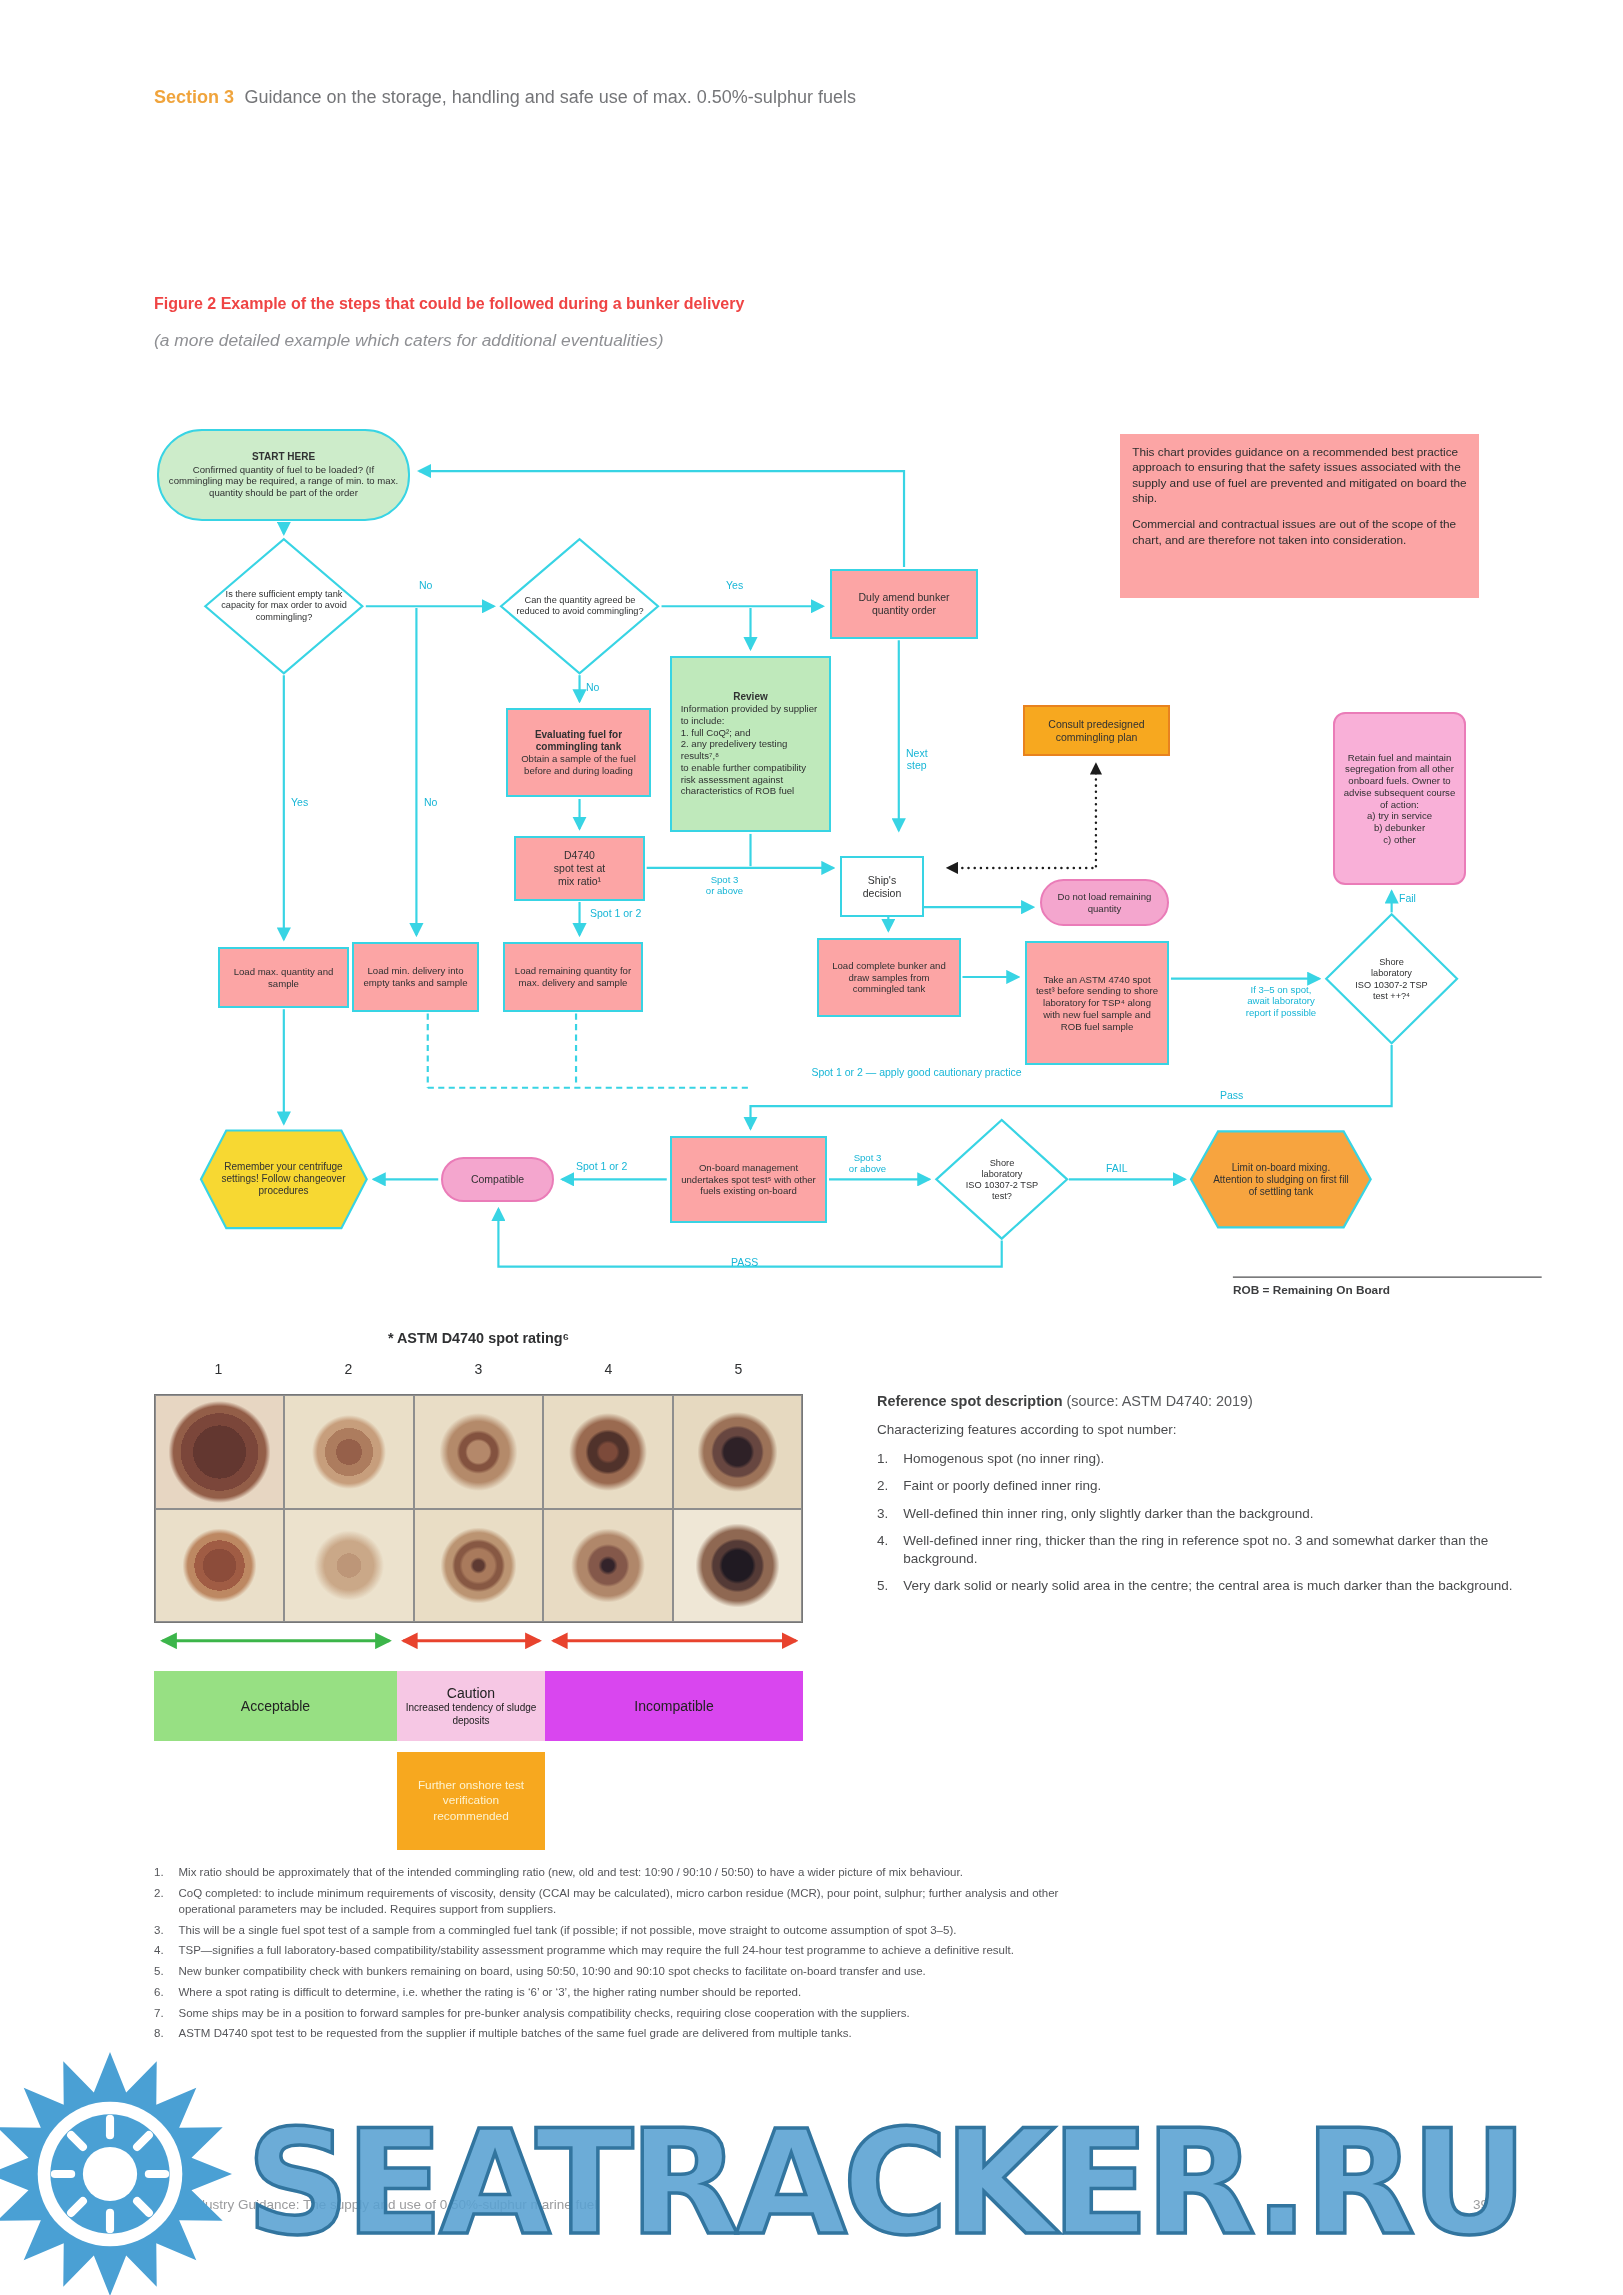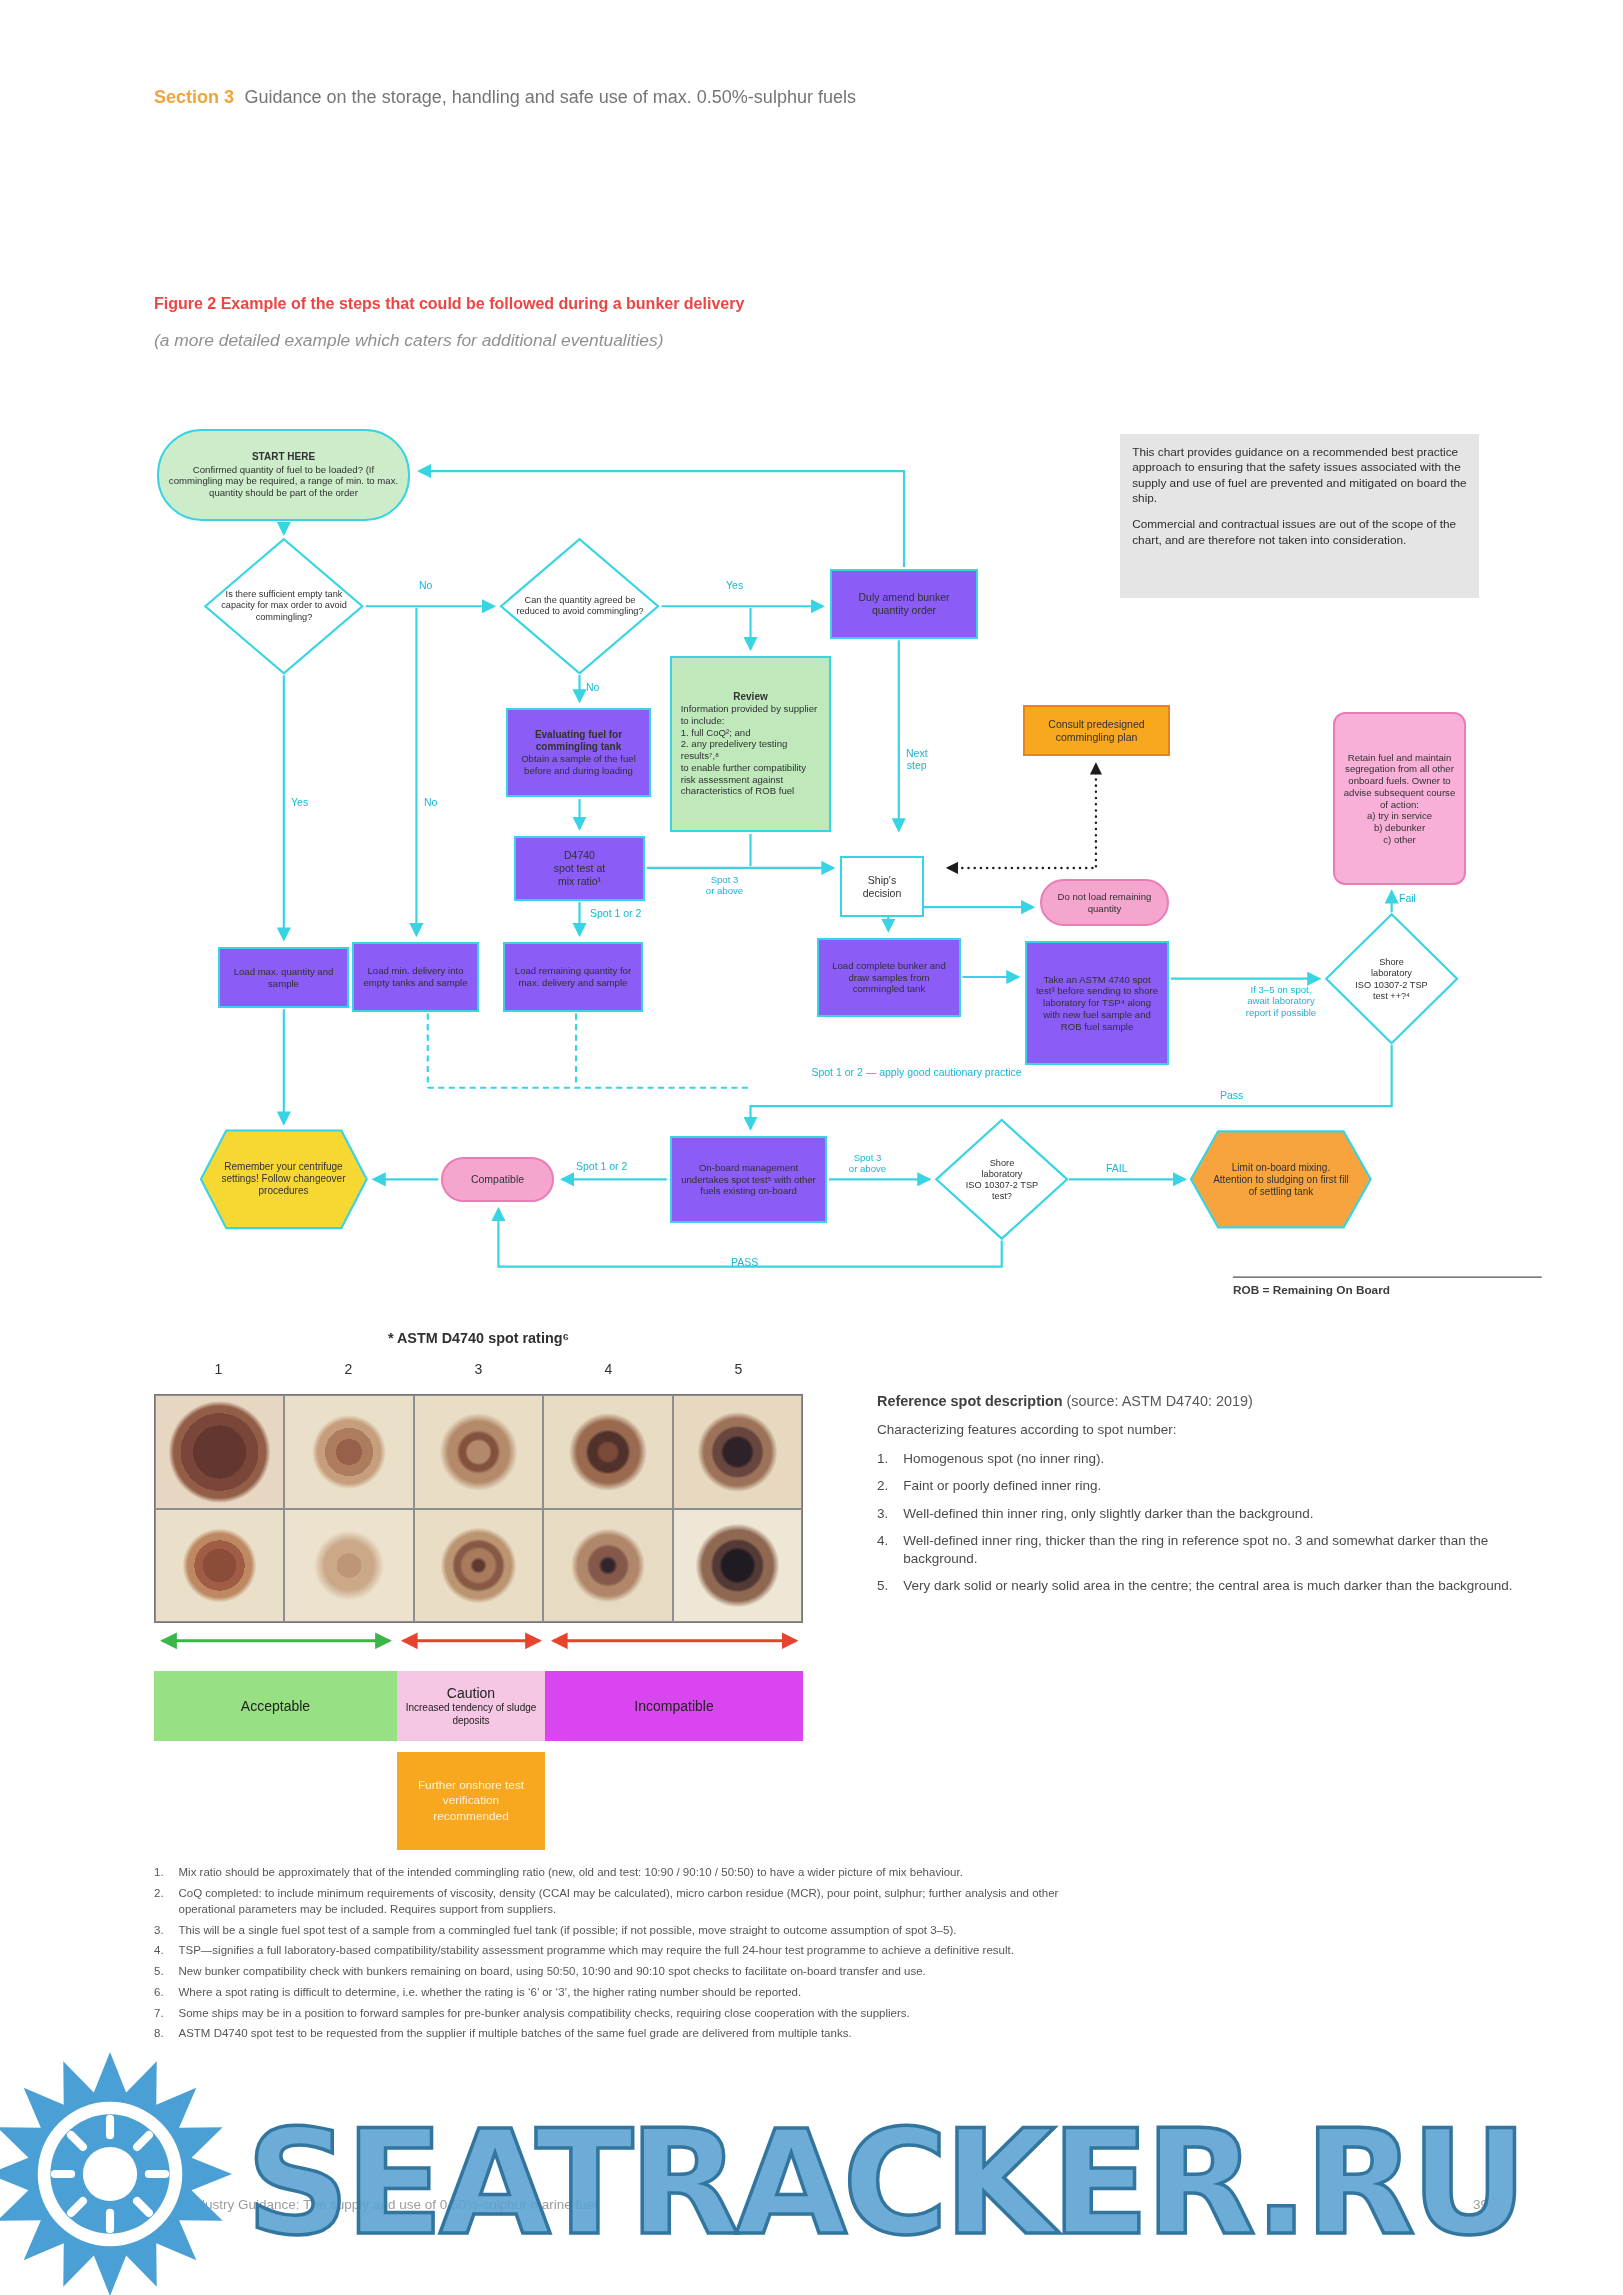--- a/index.html
+++ b/index.html
@@ -13,41 +13,41 @@
   .fig-sub{position:absolute;left:154px;top:330px;font-size:17.4px;font-style:italic;color:#8f9094;z-index:2;}
 
   .edges{position:absolute;left:0;top:0;z-index:1;pointer-events:none;}
   .flow path{fill:none;stroke:#38d4e4;stroke-width:2.5px;}
   .flow .dash{stroke-dasharray:7 5;}
   .flow .dot{stroke:#1c1c1c;stroke-width:2.8px;stroke-dasharray:0.1 7;stroke-linecap:round;}
   .dia{fill:#ffffff;stroke:#38d4e4;stroke-width:2.5px;}
   .hex-yellow{fill:#f7d832;stroke:#38d4e4;stroke-width:2.5px;}
   .hex-orange{fill:#f7a43f;stroke:#38d4e4;stroke-width:2.5px;}
 
-  .node{position:absolute;z-index:2;border:2.2px solid #38d4e4;background:#8b5cf6;display:flex;flex-direction:column;align-items:center;justify-content:center;text-align:center;color:#303132;padding:5.2px 8.7px;line-height:1.22;}
+  .node{position:absolute;z-index:2;border:2.2px solid #38d4e4;background:#fca5a5;display:flex;flex-direction:column;align-items:center;justify-content:center;text-align:center;color:#303132;padding:5.2px 8.7px;line-height:1.22;}
   .nt{font-weight:bold;font-size:10px;white-space:pre-line;}
   .nb{font-size:9.6px;white-space:pre-line;}
   .nb2{font-size:10.5px;white-space:pre-line;}
   .fill-white{background:#ffffff;}
   .fill-green{background:#cdecca;}
   .fill-green2{background:#bfe9bb;}
   .fill-orange{background:#f7a81f;border-color:#e8821e;}
   .pill{background:#f4a6ce;border-color:#ea7cb8;border-radius:24.4px;}
   .fill-pink{background:#f9b0d8;border-color:#ea7cb8;border-radius:12.2px;}
   .oval{border-radius:45px;}
   .left-text{text-align:left;}
 
   .dtext{position:absolute;z-index:2;display:flex;align-items:center;justify-content:center;text-align:center;color:#303132;font-size:9.2px;line-height:1.2;}
   .dtext span{white-space:pre-line;}
   .dtext.md{font-size:10px;}
 
   .lbl{position:absolute;z-index:2;color:#18b6d6;font-size:10.5px;line-height:1.18;text-align:center;white-space:pre-line;}
   .lbl.sm{font-size:9.6px;}
 
-  .info-box{position:absolute;left:1120px;top:434px;width:359px;min-height:164px;z-index:2;background:#e5e5e5;color:#2d2e2e;font-size:11.8px;line-height:1.32;padding:10.5px 12.2px;}
+  .info-box{position:absolute;left:1120px;top:434px;width:359px;min-height:164px;z-index:2;background:#fca5a5;color:#2d2e2e;font-size:11.8px;line-height:1.32;padding:10.5px 12.2px;}
   .info-box p + p{margin-top:10.5px;}
 
   .rob{position:absolute;left:1233px;top:1283px;width:309px;z-index:2;font-size:11.8px;font-weight:bold;color:#3c3d3f;}
 
   .spot-title{position:absolute;left:154px;top:1330px;width:649px;text-align:center;font-weight:bold;font-size:14.4px;color:#2f3032;z-index:2;}
   .spot-num{position:absolute;top:1361px;width:129px;text-align:center;font-size:14px;color:#2f3032;z-index:2;}
   .spot-grid{position:absolute;left:154px;top:1394px;width:649px;height:229px;display:grid;grid-template-columns:repeat(5,1fr);grid-template-rows:1fr 1fr;z-index:2;border:0.9px solid #777;}
   .spot-cell{border:0.9px solid #8e8e8e;}
   .s11{background:radial-gradient(circle 51px at 50% 50%, #633730 0% 52%, #7b463a 52% 76%, #935e48 76% 90%, rgba(147,94,72,0) 100%), #e7d6c2;}
   .s12{background:radial-gradient(circle 37px at 50% 50%, #96604a 0% 35%, #ad7c5e 35% 65%, #c79e7c 65% 85%, rgba(199,158,124,0) 100%), #eadfc8;}

